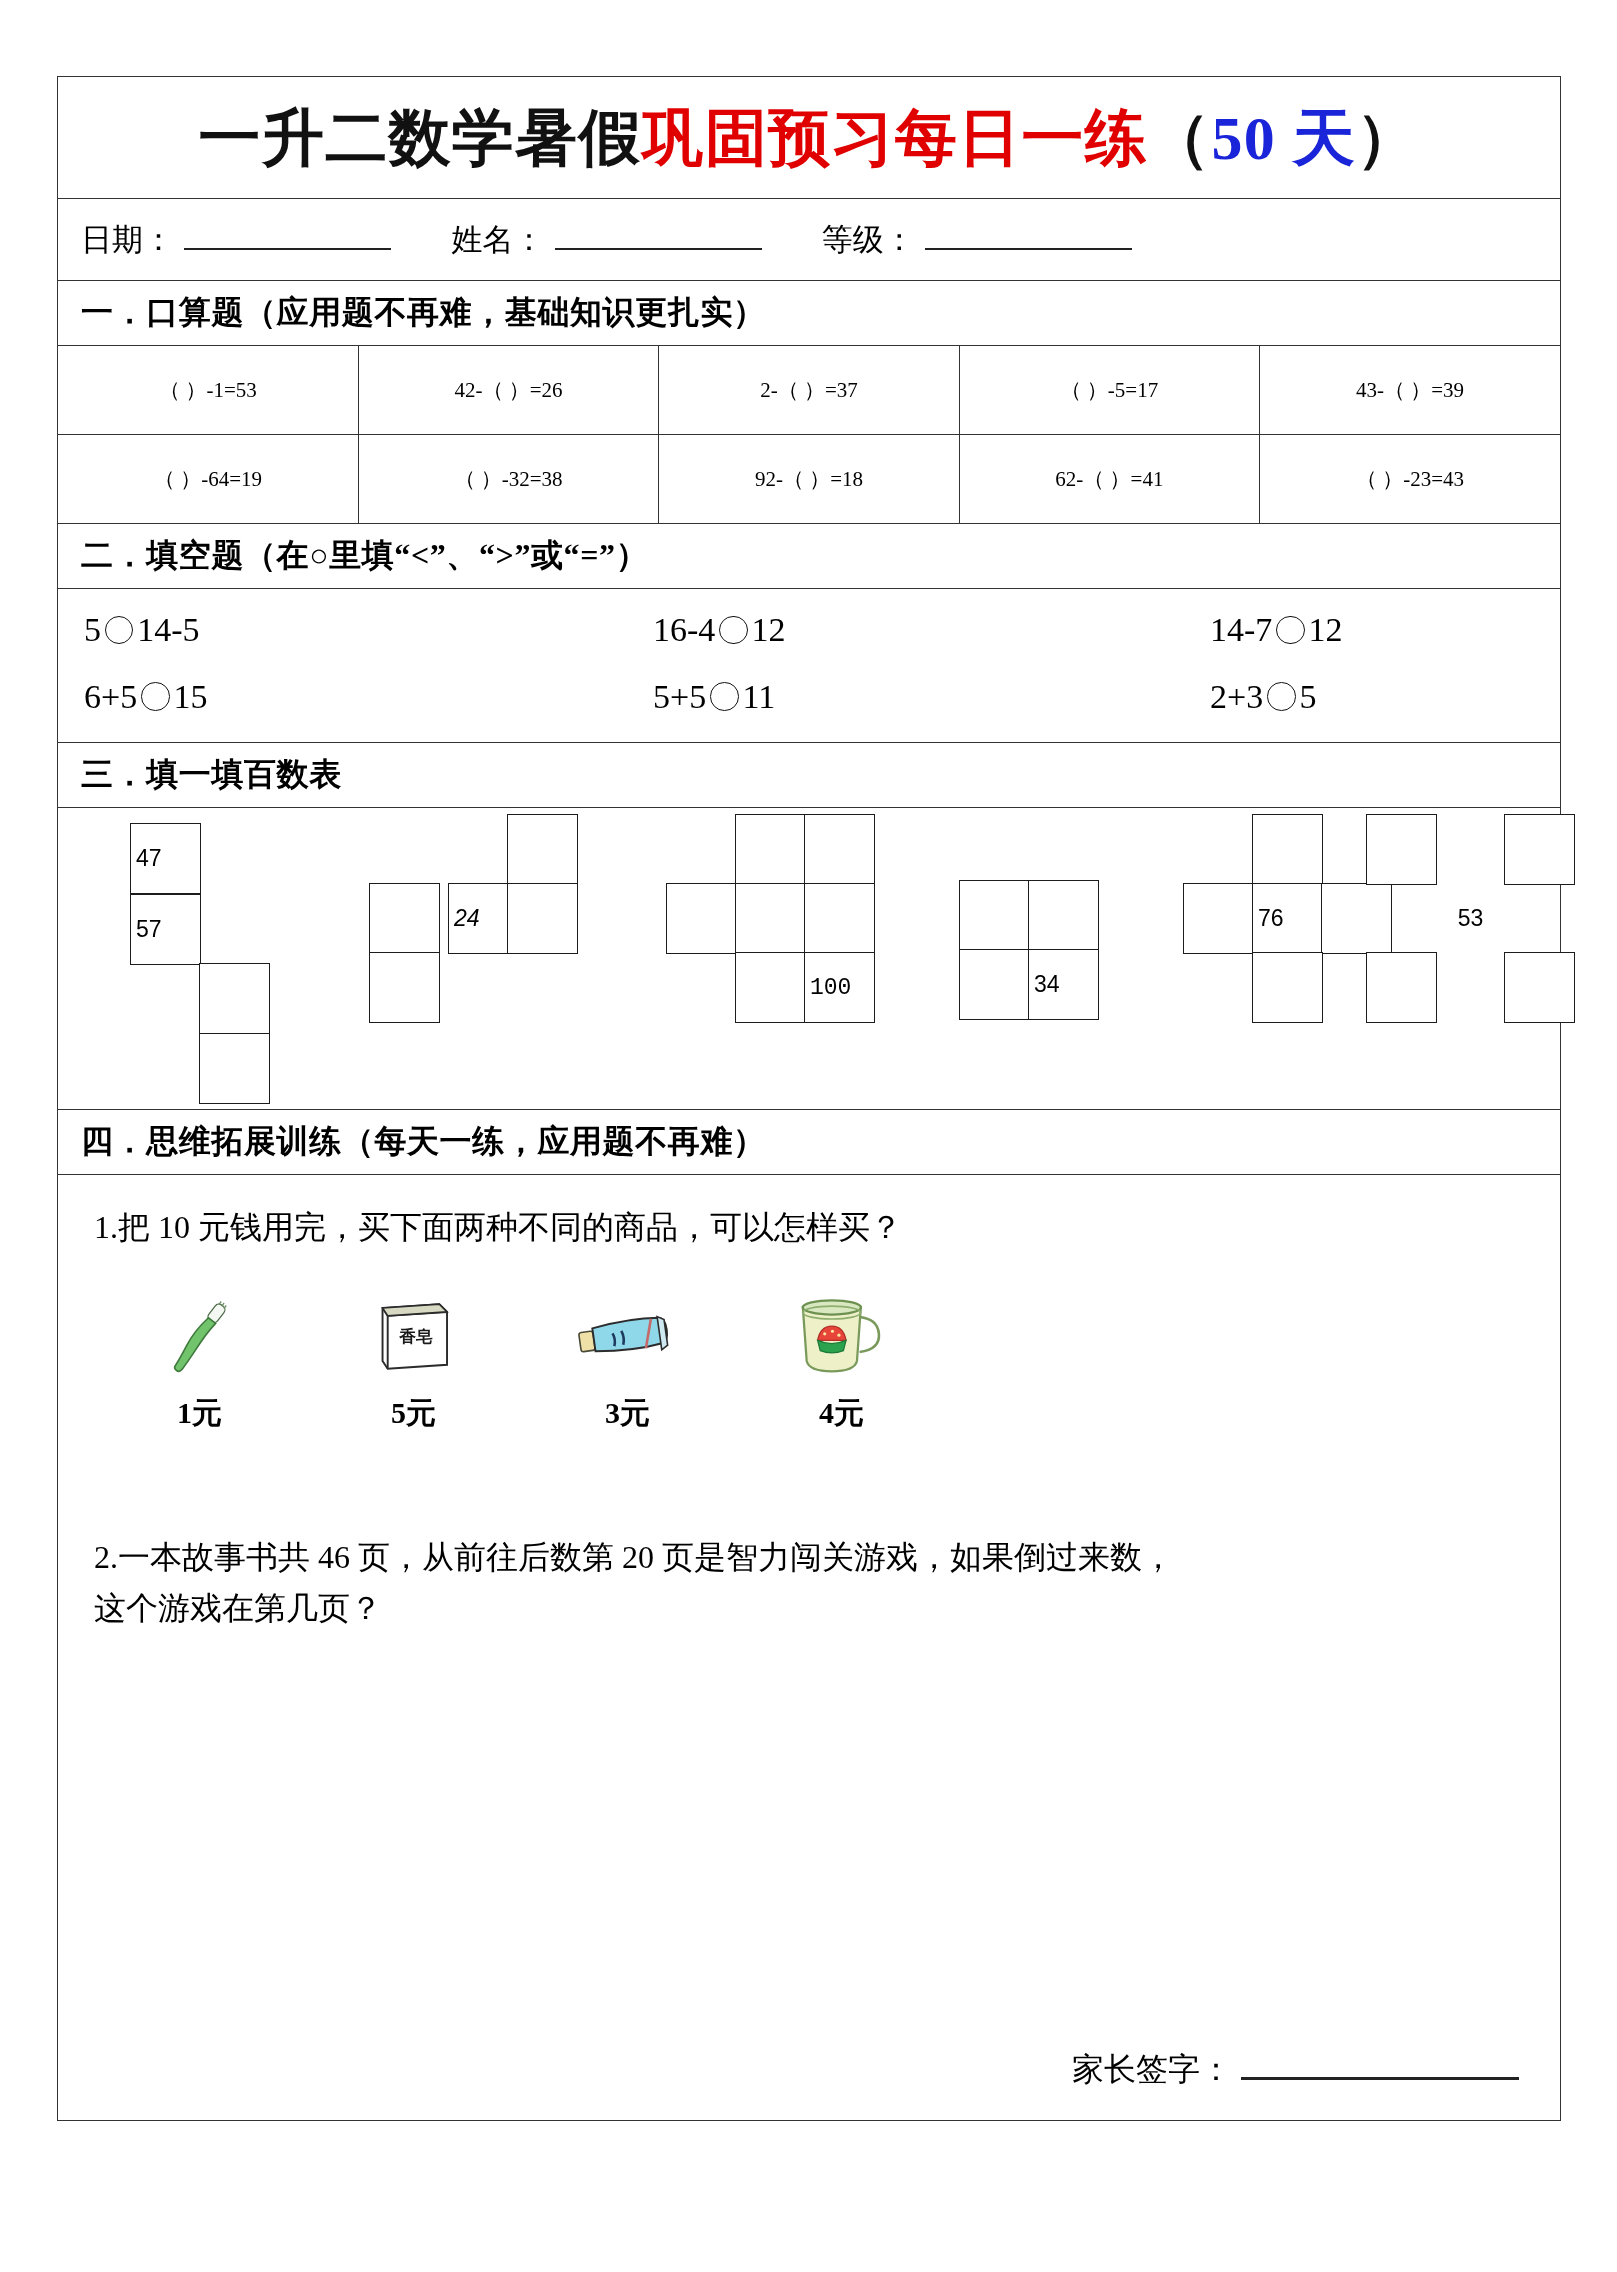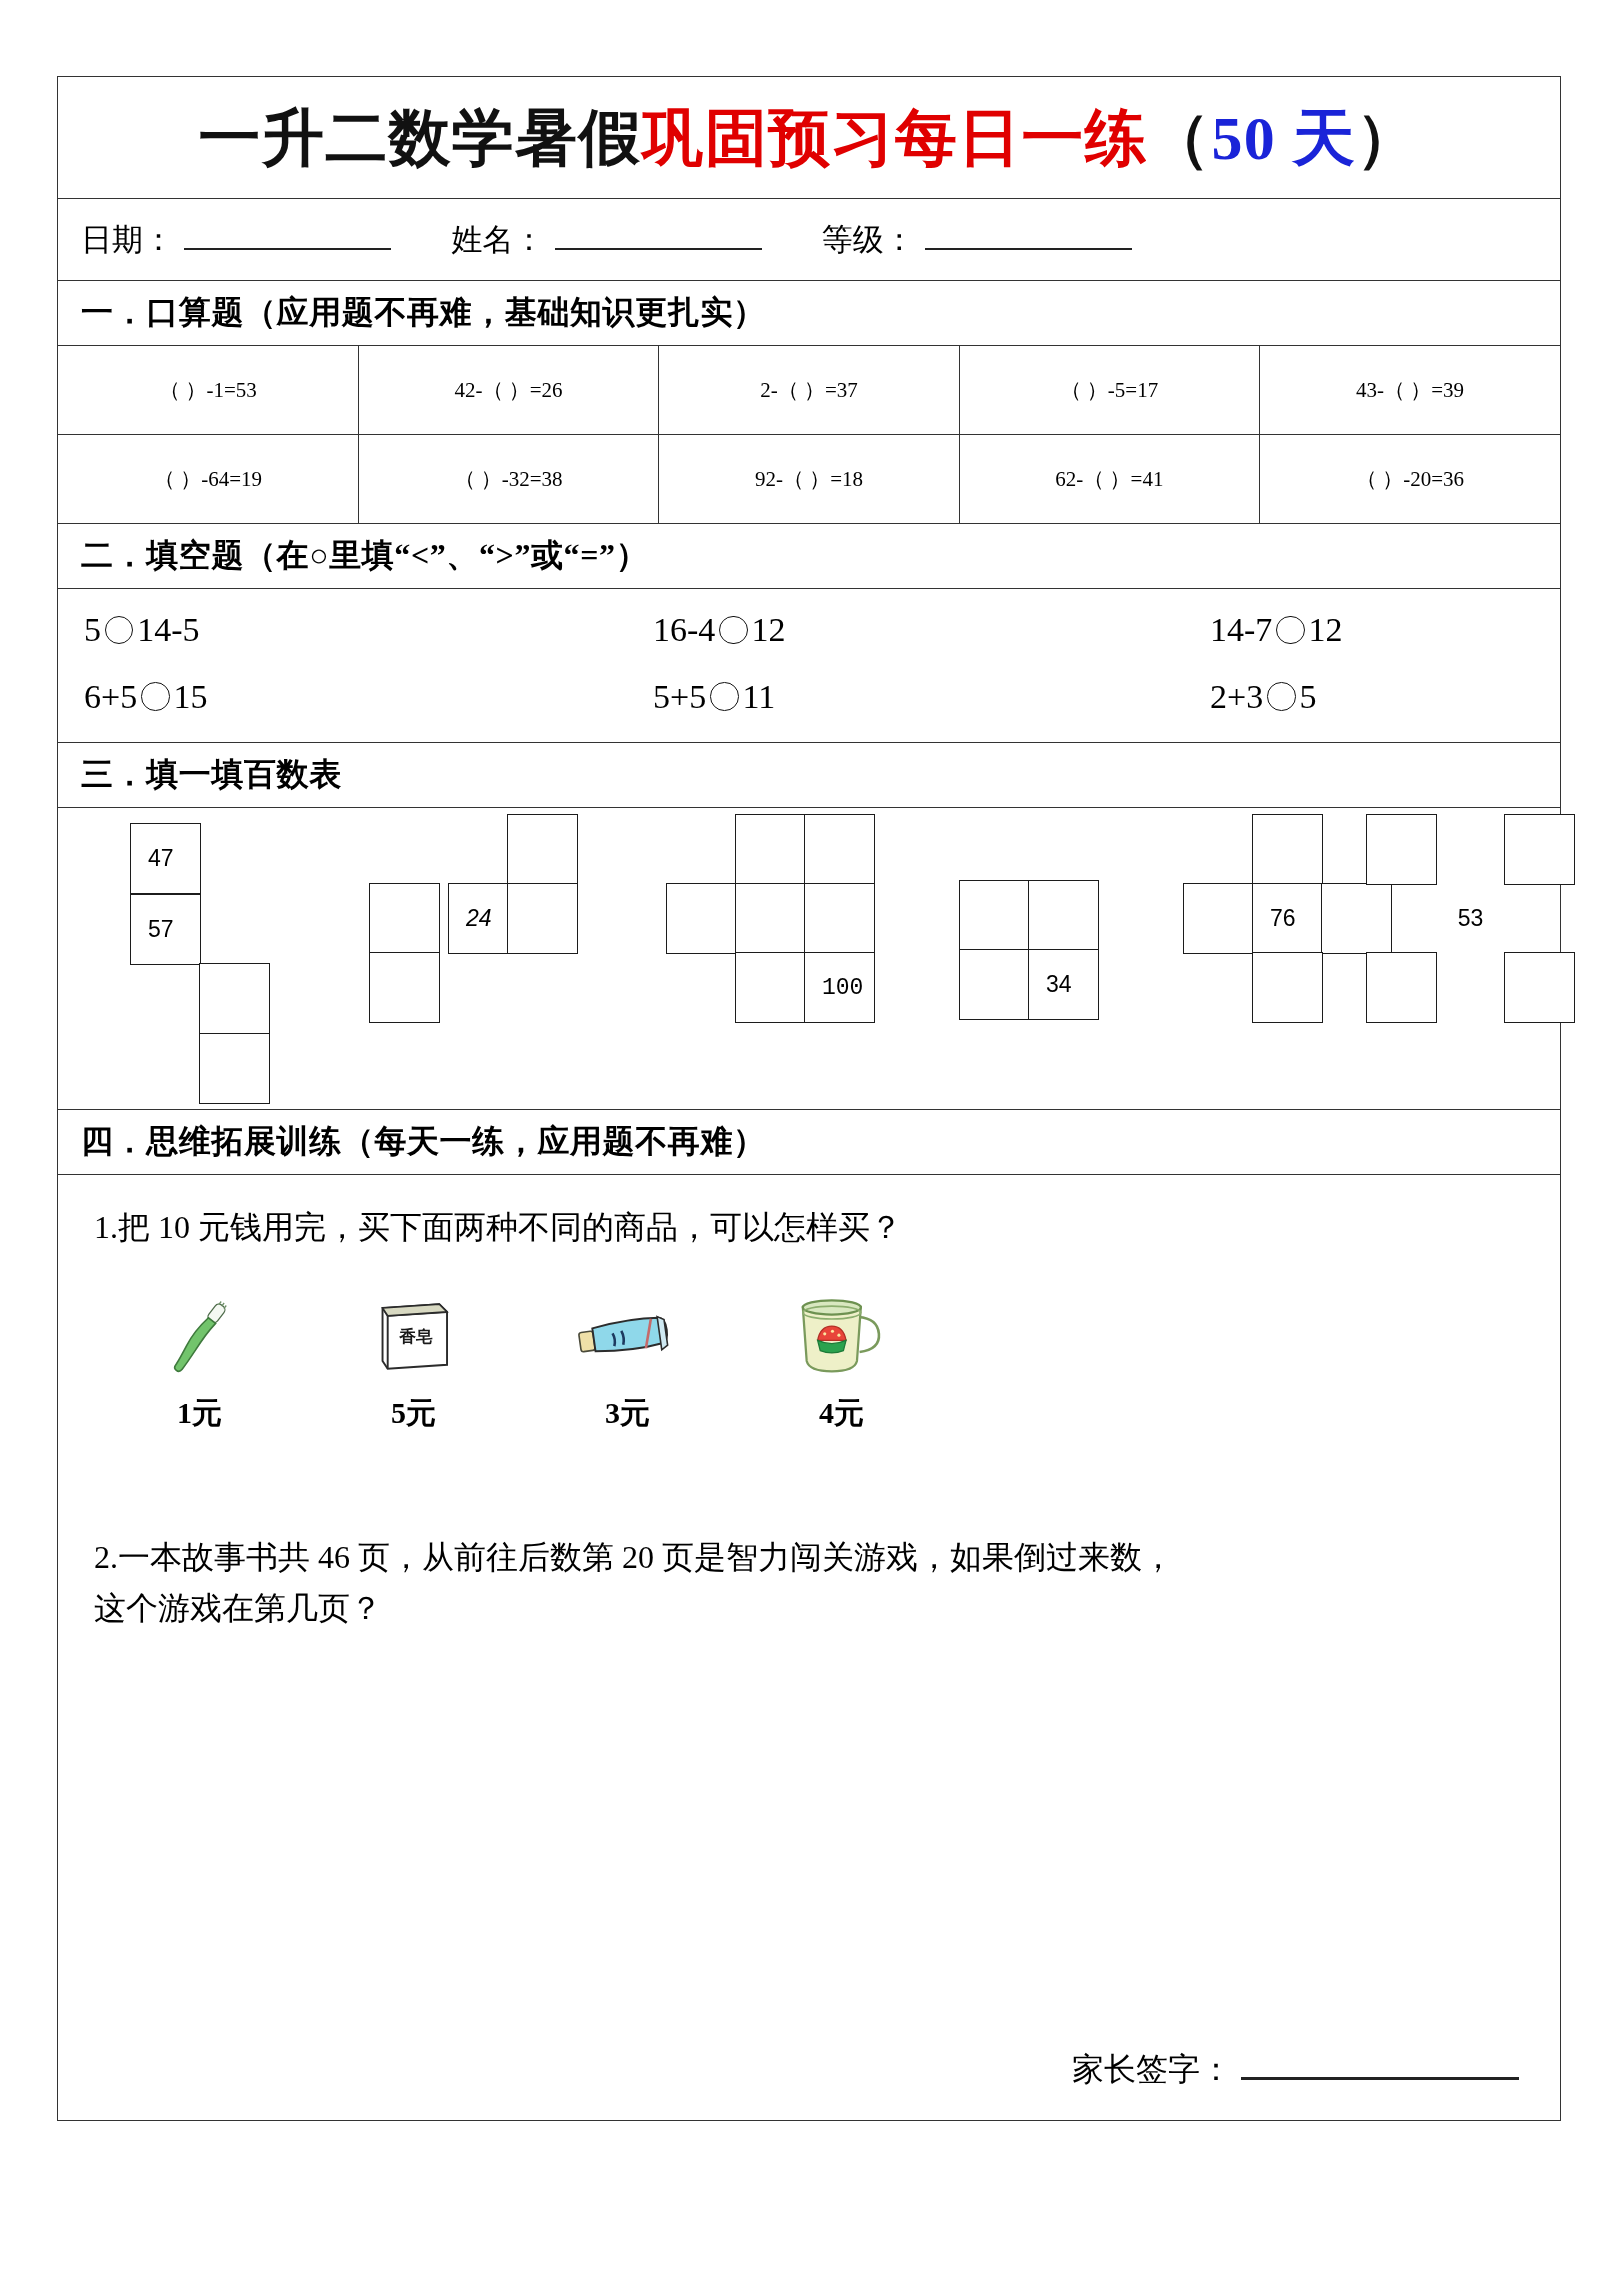--- a/index.html
+++ b/index.html
@@ -143,21 +143,21 @@
     box-sizing:border-box;
   }
   .gwrap{position:absolute;}
   .gcell{
     position:absolute;
     box-sizing:border-box;
     border:1.9px solid #1c1c1c;
     background:#fff;
     display:flex;align-items:center;justify-content:flex-start;
     font-size:23px;
-    padding-left:17px;
+    padding-left:5px;
     font-family:"Liberation Sans","DejaVu Sans",sans-serif;
   }
   .gtext{
     position:absolute;
     font-size:23px;
     font-family:"Liberation Sans","DejaVu Sans",sans-serif;
     display:flex;align-items:center;justify-content:center;
   }
 
   
@@ -280,21 +280,21 @@
           <td>42-（      ）=26</td>
           <td>2-（      ）=37</td>
           <td>（      ）-5=17</td>
           <td>43-（      ）=39</td>
         </tr>
         <tr>
           <td>（       ）-64=19</td>
           <td>（        ）-32=38</td>
           <td>92-（       ）=18</td>
           <td>62-（      ）=41</td>
-          <td>（      ）-20=36</td>
+          <td>（      ）-23=43</td>
         </tr>
       </tbody>
     </table>
 
     <div class="sec-band">
       <div class="sec-title">二．填空题（在○里填“&lt;”、“&gt;”或“=”）</div>
     </div>
 
     <div class="cmp-band">
       <div class="cmp-row">

